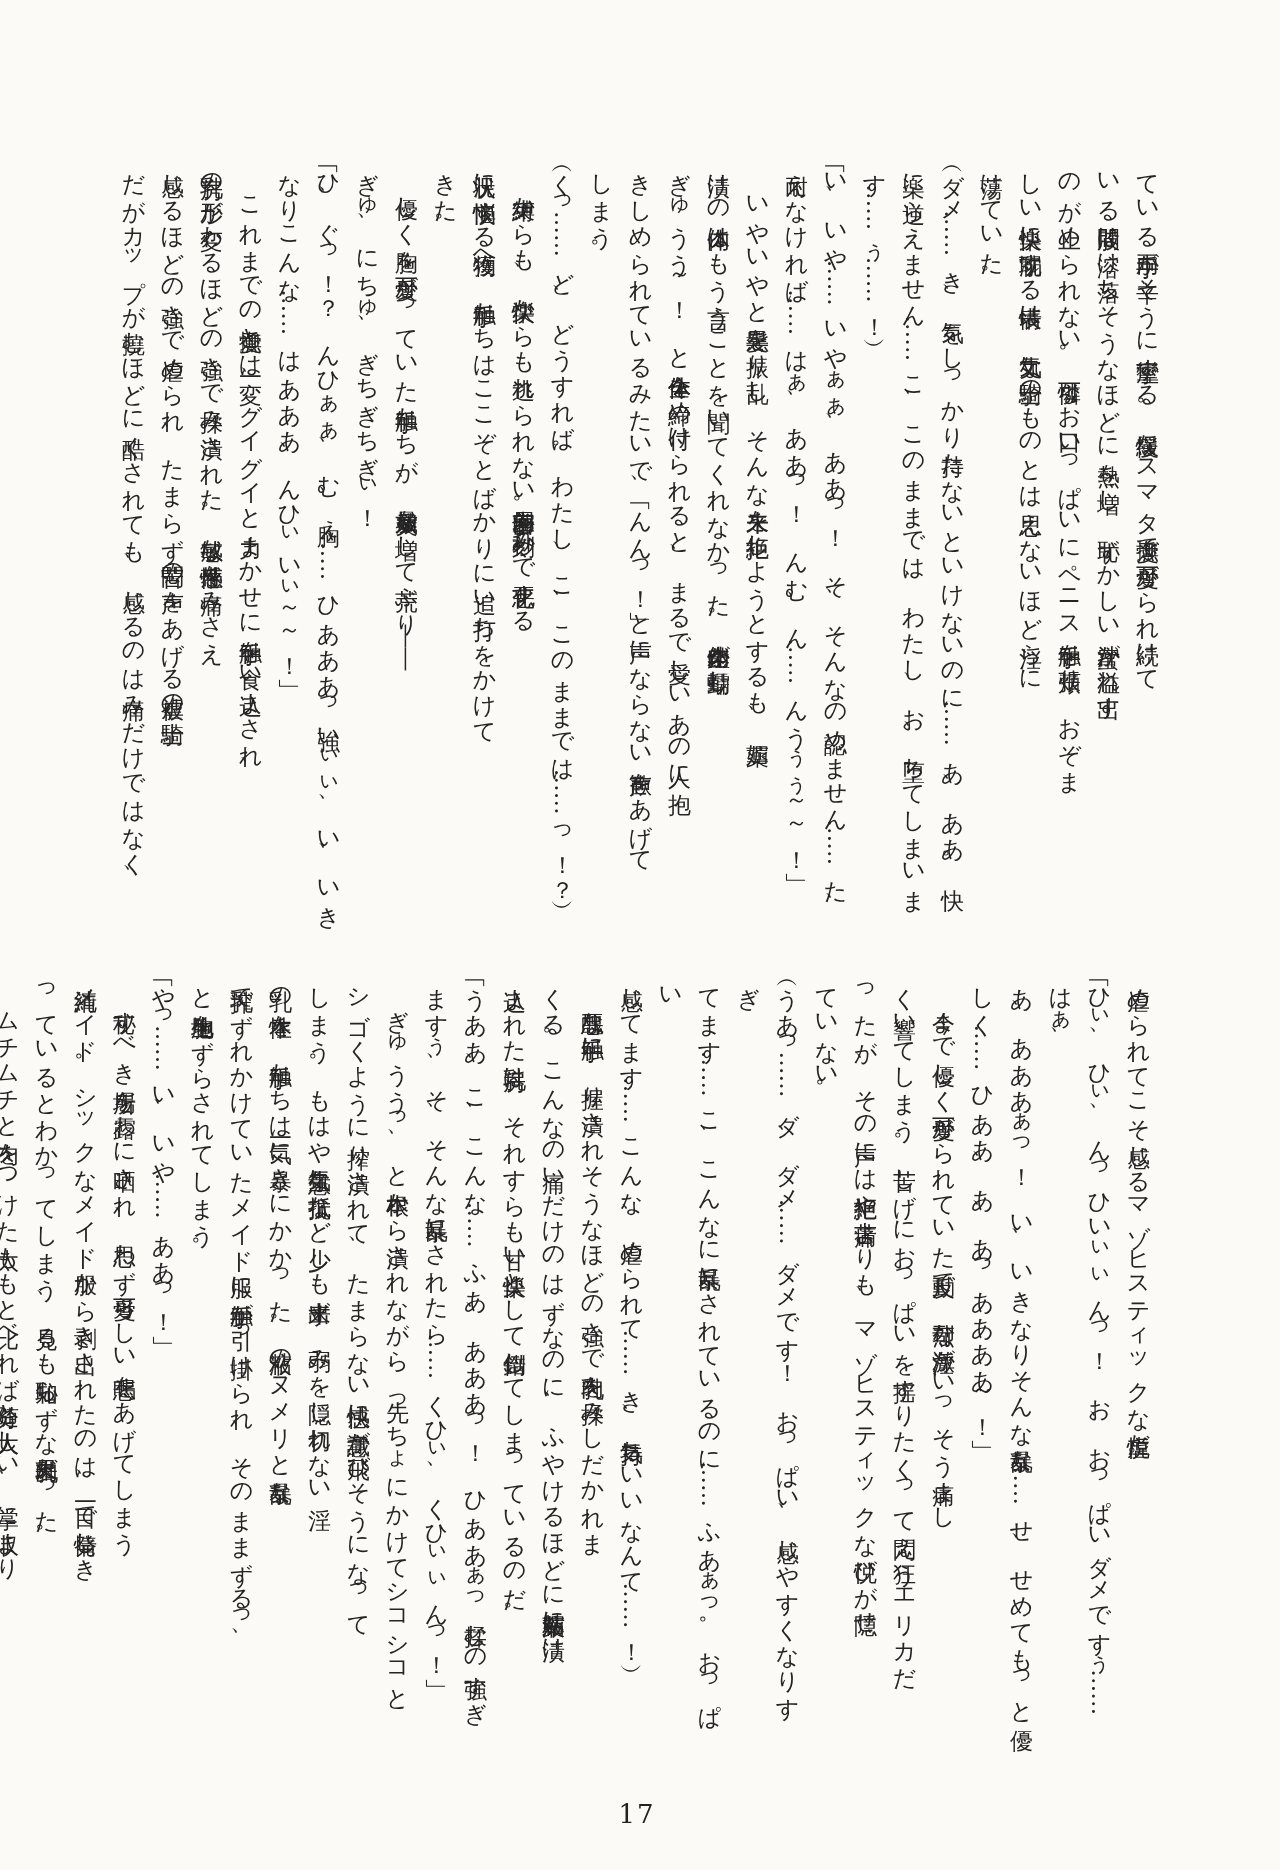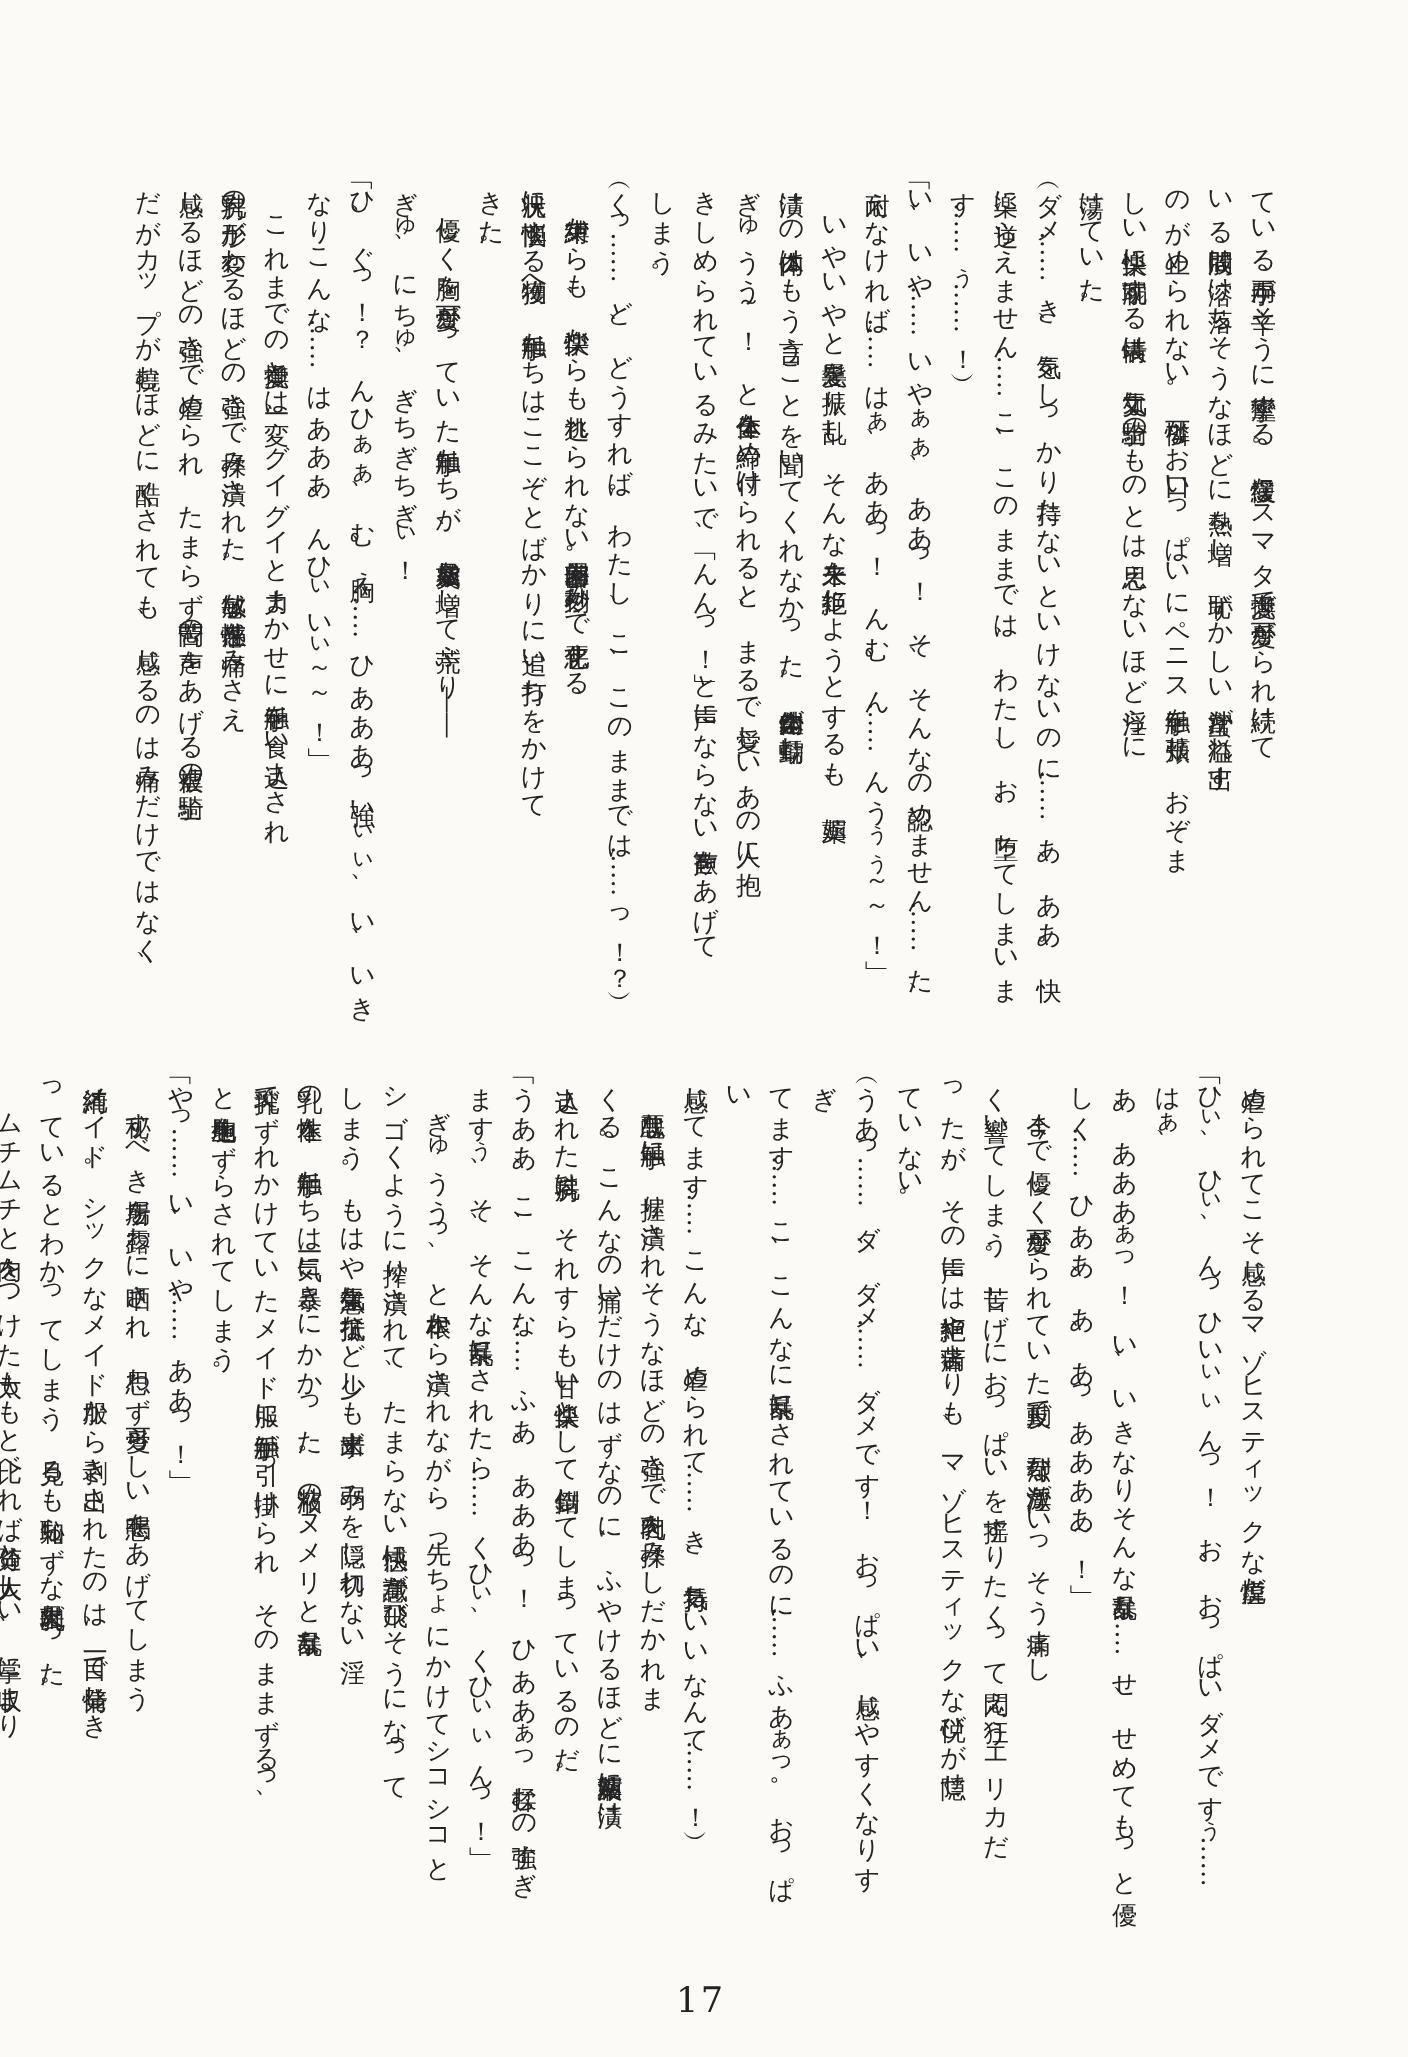--- a/index.html
+++ b/index.html
@@ -45,21 +45,21 @@
     top: 972px;
     right: 122px;
     height: 760px;
   }
   .page-number {
     position: absolute;
     top: 1799px;
     left: 597px;
     width: 80px;
     text-align: center;
-    font-size: 32px;
+    font-size: 26px;
     color: #222;
     letter-spacing: 2px;
   }
 </style>
 </head>
 <body>
 
 <div class="page">
   <div class="vblock" id="block-top">
       <p class="">ている両手が辛そうに痙攣する。緩慢なスマタ愛撫で可愛がられ続けて</p>

